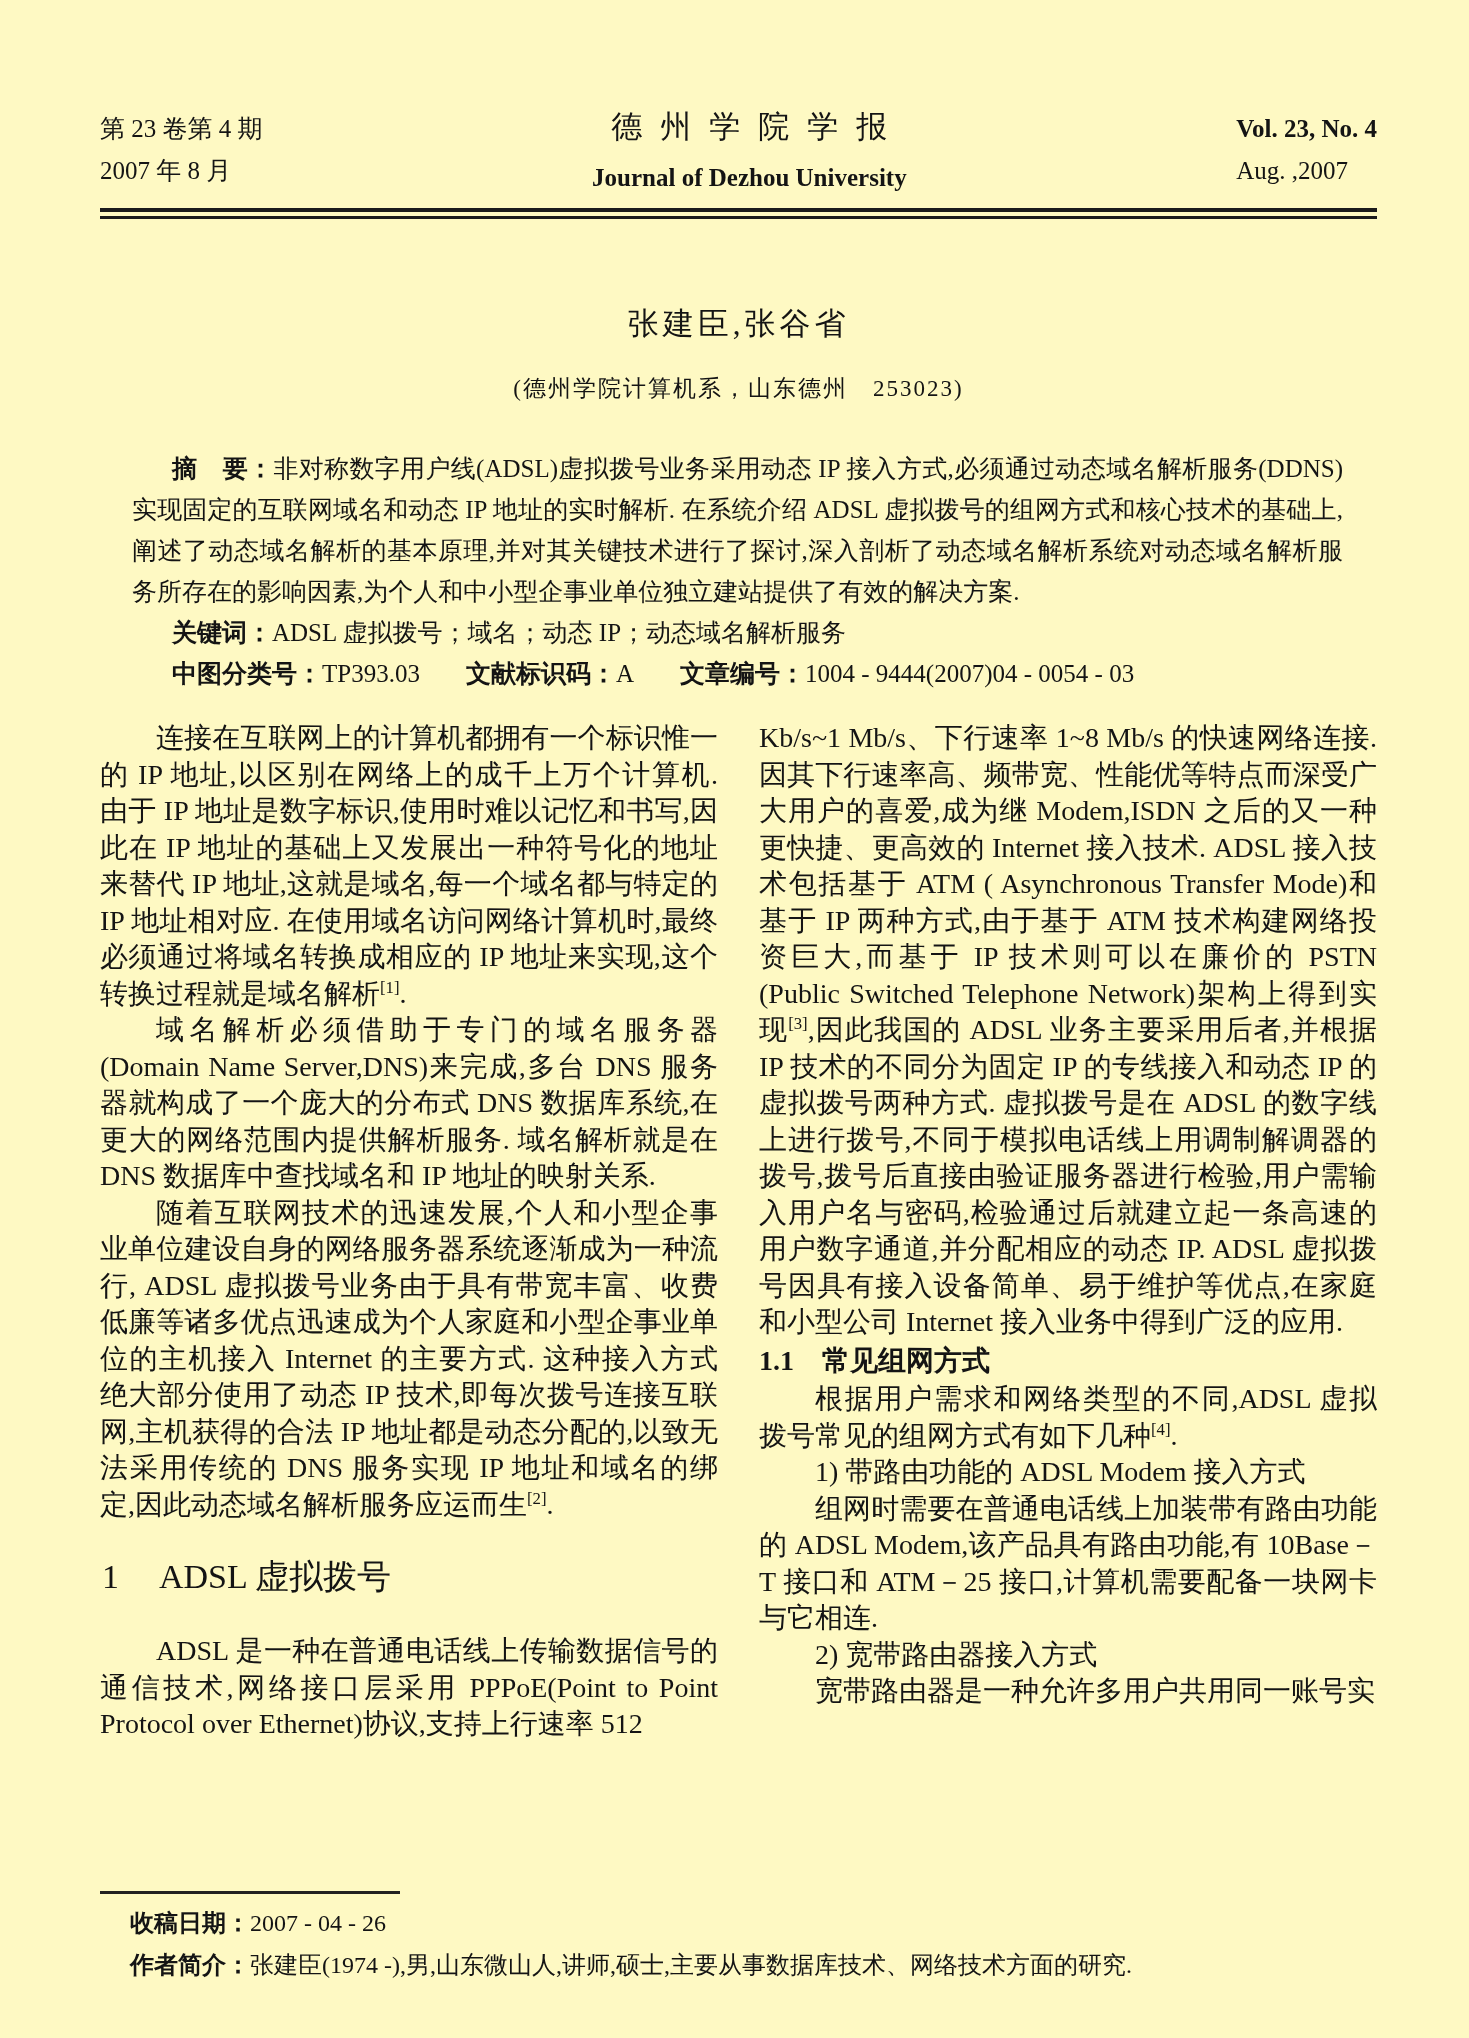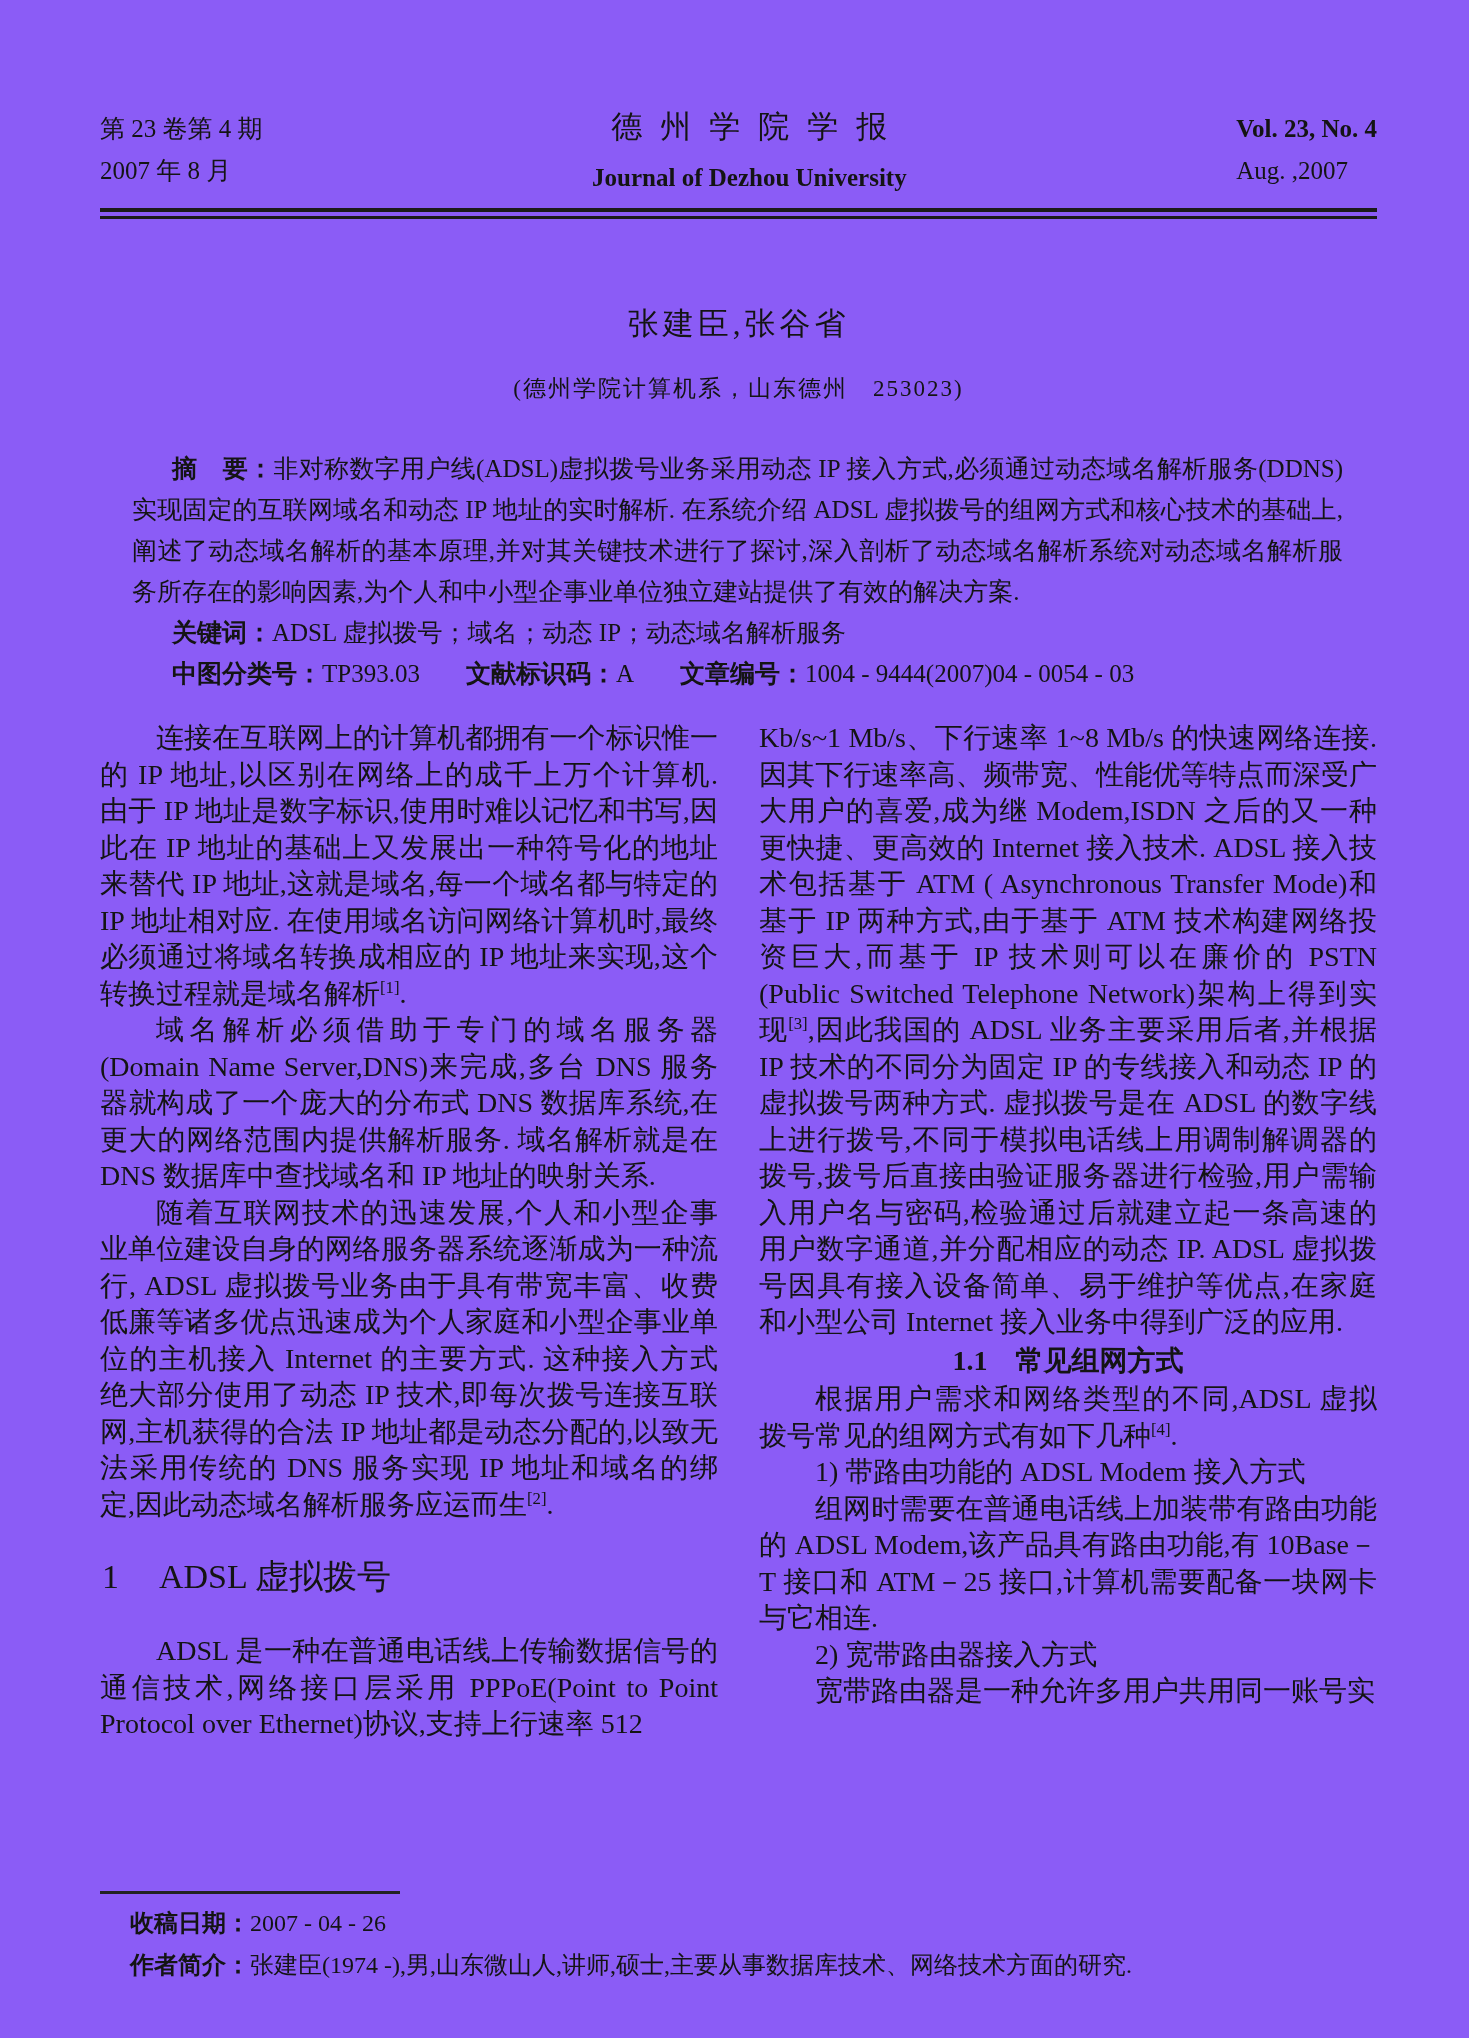--- a/index.html
+++ b/index.html
@@ -1,18 +1,18 @@
 <!DOCTYPE html>
 <html><head>
 <meta charset="utf-8">
 <style>
   * { margin:0; padding:0; box-sizing:border-box; }
   html,body { background:#e8e8e8; }
   body { font-family:"Liberation Serif","DejaVu Serif",serif; color:#141414; }
-  .page { width:1469px; height:2038px; background:#8b5cf6; position:relative;
+  .page { width:1469px; height:2038px; background:#fef9c3; position:relative;
           padding:106px 92px 0 100px; margin:0 auto; overflow:hidden; }
 
   
   .header { display:flex; justify-content:space-between; align-items:flex-end; }
   .header-left, .header-right { font-size:25px; line-height:42px; white-space:nowrap; }
   .header-center { text-align:center; }
   .journal-cn { font-size:31px; letter-spacing:18px; text-indent:18px; }
   .journal-en { font-size:25px; font-weight:bold; margin-top:16px; }
   .vol-en { font-weight:bold; }
   .double-rule { height:11px; border-top:4px solid #1b1b1b; border-bottom:3px solid #1b1b1b; margin-top:16px; }
@@ -30,21 +30,21 @@
   .gap { display:inline-block; width:46px; }
 
   
   .columns { display:flex; justify-content:space-between; margin-top:26px; }
   .col { width:618px; font-size:28px; line-height:36.5px; }
   .pg.body { text-indent:2em; text-align:justify; }
   .pg.cont { text-indent:0; text-align:justify; }
   .pg.list { text-indent:2em; }
   .pg.h1 { font-size:34px; line-height:40px; margin:34px 0 36px 2px; }
   .pg.h1 span + span { margin-left:40px; }
-  .pg.h2 { font-weight:bold; margin:2px 0 2px 0;text-align:center; }
+  .pg.h2 { font-weight:bold; margin:2px 0 2px 0; }
   .pg.h2 span + span { margin-left:28px; }
   sup { font-size:0.6em; vertical-align:super; line-height:0; }
 
   
   .footer { position:absolute; left:100px; right:76px; bottom:52px; font-size:24px; line-height:42px; }
   .footnote-rule { width:300px; border-top:3px solid #222; margin-bottom:8px; }
   .footer-line { padding-left:30px; }
 </style>
 </head>
 <body>

